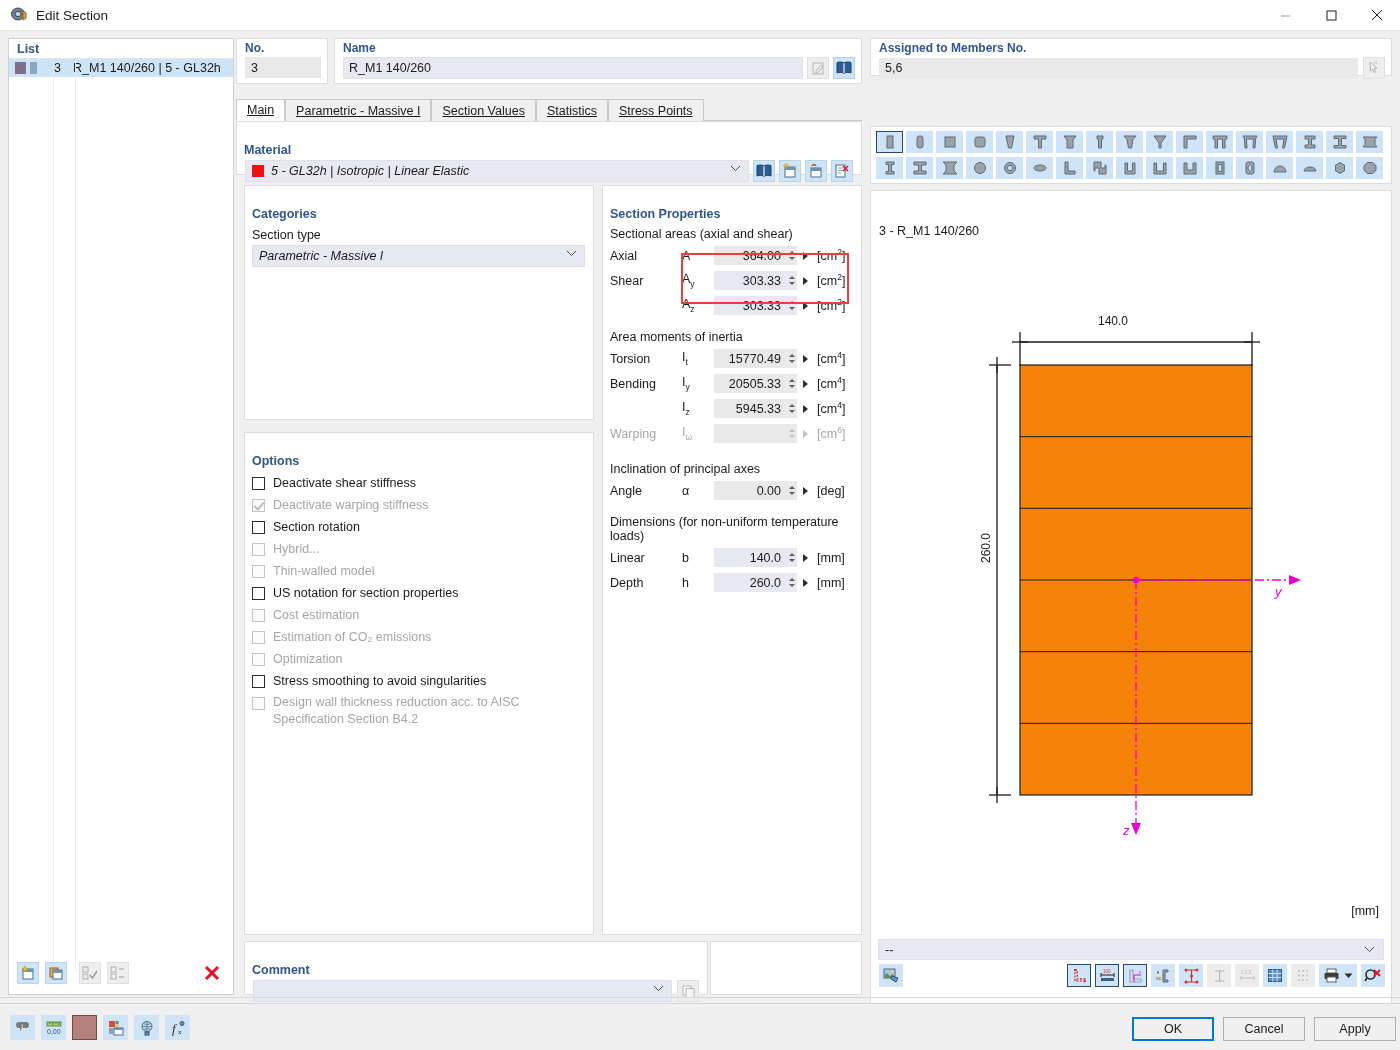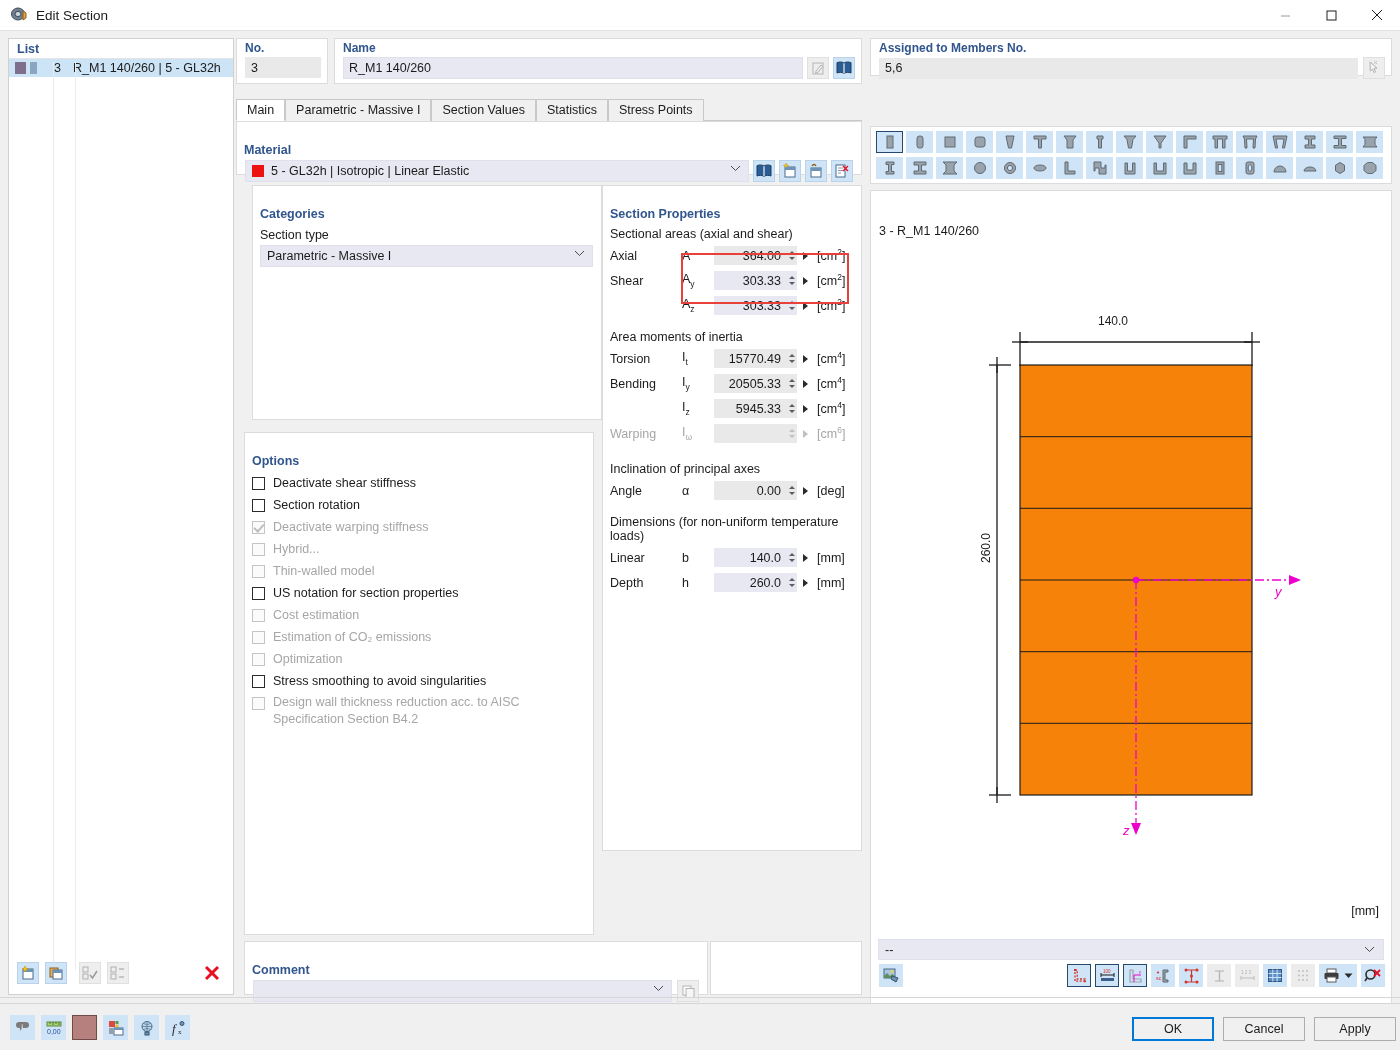--- a/index.html
+++ b/index.html
@@ -52,36 +52,36 @@
   .name-card{ position: absolute; left: 334px; top: 38px; width: 528px; height: 46px; }
   .members-card{ position: absolute; left: 870px; top: 38px; width: 522px; height: 38px; }
   .fld-label { padding: 2px 0 0 8px; font-weight: bold; color: #31558d; font-size: 12px; }
   .ro-input { margin: 2px 6px 0 8px; height: 21px; background: #e9e9e9; border:1px solid #e9e9e9;
               display:flex; align-items:center; padding-left:5px; font-size:12.5px; }
   .ed-input { height: 22px; background: #e7e8f2; border: 1px solid #dfe0ec;
               display:flex; align-items:center; padding-left:5px; font-size:12.5px; }
 
   
   .tabstrip { position: absolute; left: 236px; top: 99px; width: 626px; height: 22px;
-              border-bottom: 1px solid #c9c9c9; display: flex; align-items: center; }
+              border-bottom: 1px solid #c9c9c9; display: flex; align-items: flex-start; text-decoration: underline; }
   .tab { height: 22px; padding: 0 10px; display:flex; align-items:center; font-size:12.5px;
          border: 1px solid #c9c9c9; border-bottom: none; background: #f0f0f0; color:#1b1b1b;}
   .tab.active { background: #ffffff; border-bottom: 1px solid #ffffff; margin-bottom:-1px; }
 
   
   .mat-card { position: absolute; left: 236px; top: 121px; width: 626px; height: 54px; }
   .combo { height: 22px; background:#e7e8f2; border:1px solid #dfe0ec; display:flex; align-items:center;
-           padding-left: 6px; font-size: 12.5px; position: relative;}
+           padding-left: 6px; font-size: 12.5px; position: relative; font-style: italic;}
   .combo .chev { position:absolute; right:7px; top:4px; }
   .matsq { width: 12px; height: 12px; background: #ee1111; margin-right: 7px; }
 
   
-  .cat-card { position: absolute; left: 252px; top: 185px; width: 350px; height: 235px; }
+  .cat-card { position: absolute; left: 244px; top: 185px; width: 350px; height: 235px; }
   .opt-card { position: absolute; left: 244px; top: 432px; width: 350px; height: 503px; }
-  .props-card{ position: absolute; left: 602px; top: 185px; width: 260px; height: 666px; }
+  .props-card{ position: absolute; left: 602px; top: 185px; width: 260px; height: 750px; }
 
   .sec-legend { padding: 5px 0 0 7px; color:#31558d; font-weight:bold; font-size:12.5px;margin-top:16px;}
   .sub-label { padding-left: 7px; font-size: 12.5px; }
 
   
   .cbrow { display: flex; align-items: flex-start; padding-left: 7px; height: 22px; }
   .cbrow.tall { height: 36px; }
   .cbx { width: 13px; height: 13px; border: 1px solid #2b2b2b; background: #fff;
          margin-right: 8px; margin-top: 3px; flex: none; position: relative; }
   .cbx.dis { border-color: #c4c4c4; background:#fbfbfb; }
@@ -329,26 +329,26 @@
   </div>
 
   <div class="card opt-card">
     <div class="sec-legend">Options</div>
     <div style="margin-top:6px;">
       <div class="cbrow">
         <span class="cbx"></span>
         <span class="cblabel">Deactivate shear stiffness</span>
       </div>
       <div class="cbrow">
+        <span class="cbx dis checked"></span>
+        <span class="cblabel dis">Deactivate warping stiffness</span>
+      </div>
+      <div class="cbrow">
         <span class="cbx"></span>
         <span class="cblabel">Section rotation</span>
-      </div>
-      <div class="cbrow">
-        <span class="cbx dis checked"></span>
-        <span class="cblabel dis">Deactivate warping stiffness</span>
       </div>
       <div class="cbrow">
         <span class="cbx dis"></span>
         <span class="cblabel dis">Hybrid...</span>
       </div>
       <div class="cbrow">
         <span class="cbx dis"></span>
         <span class="cblabel dis">Thin-walled model</span>
       </div>
       <div class="cbrow">

